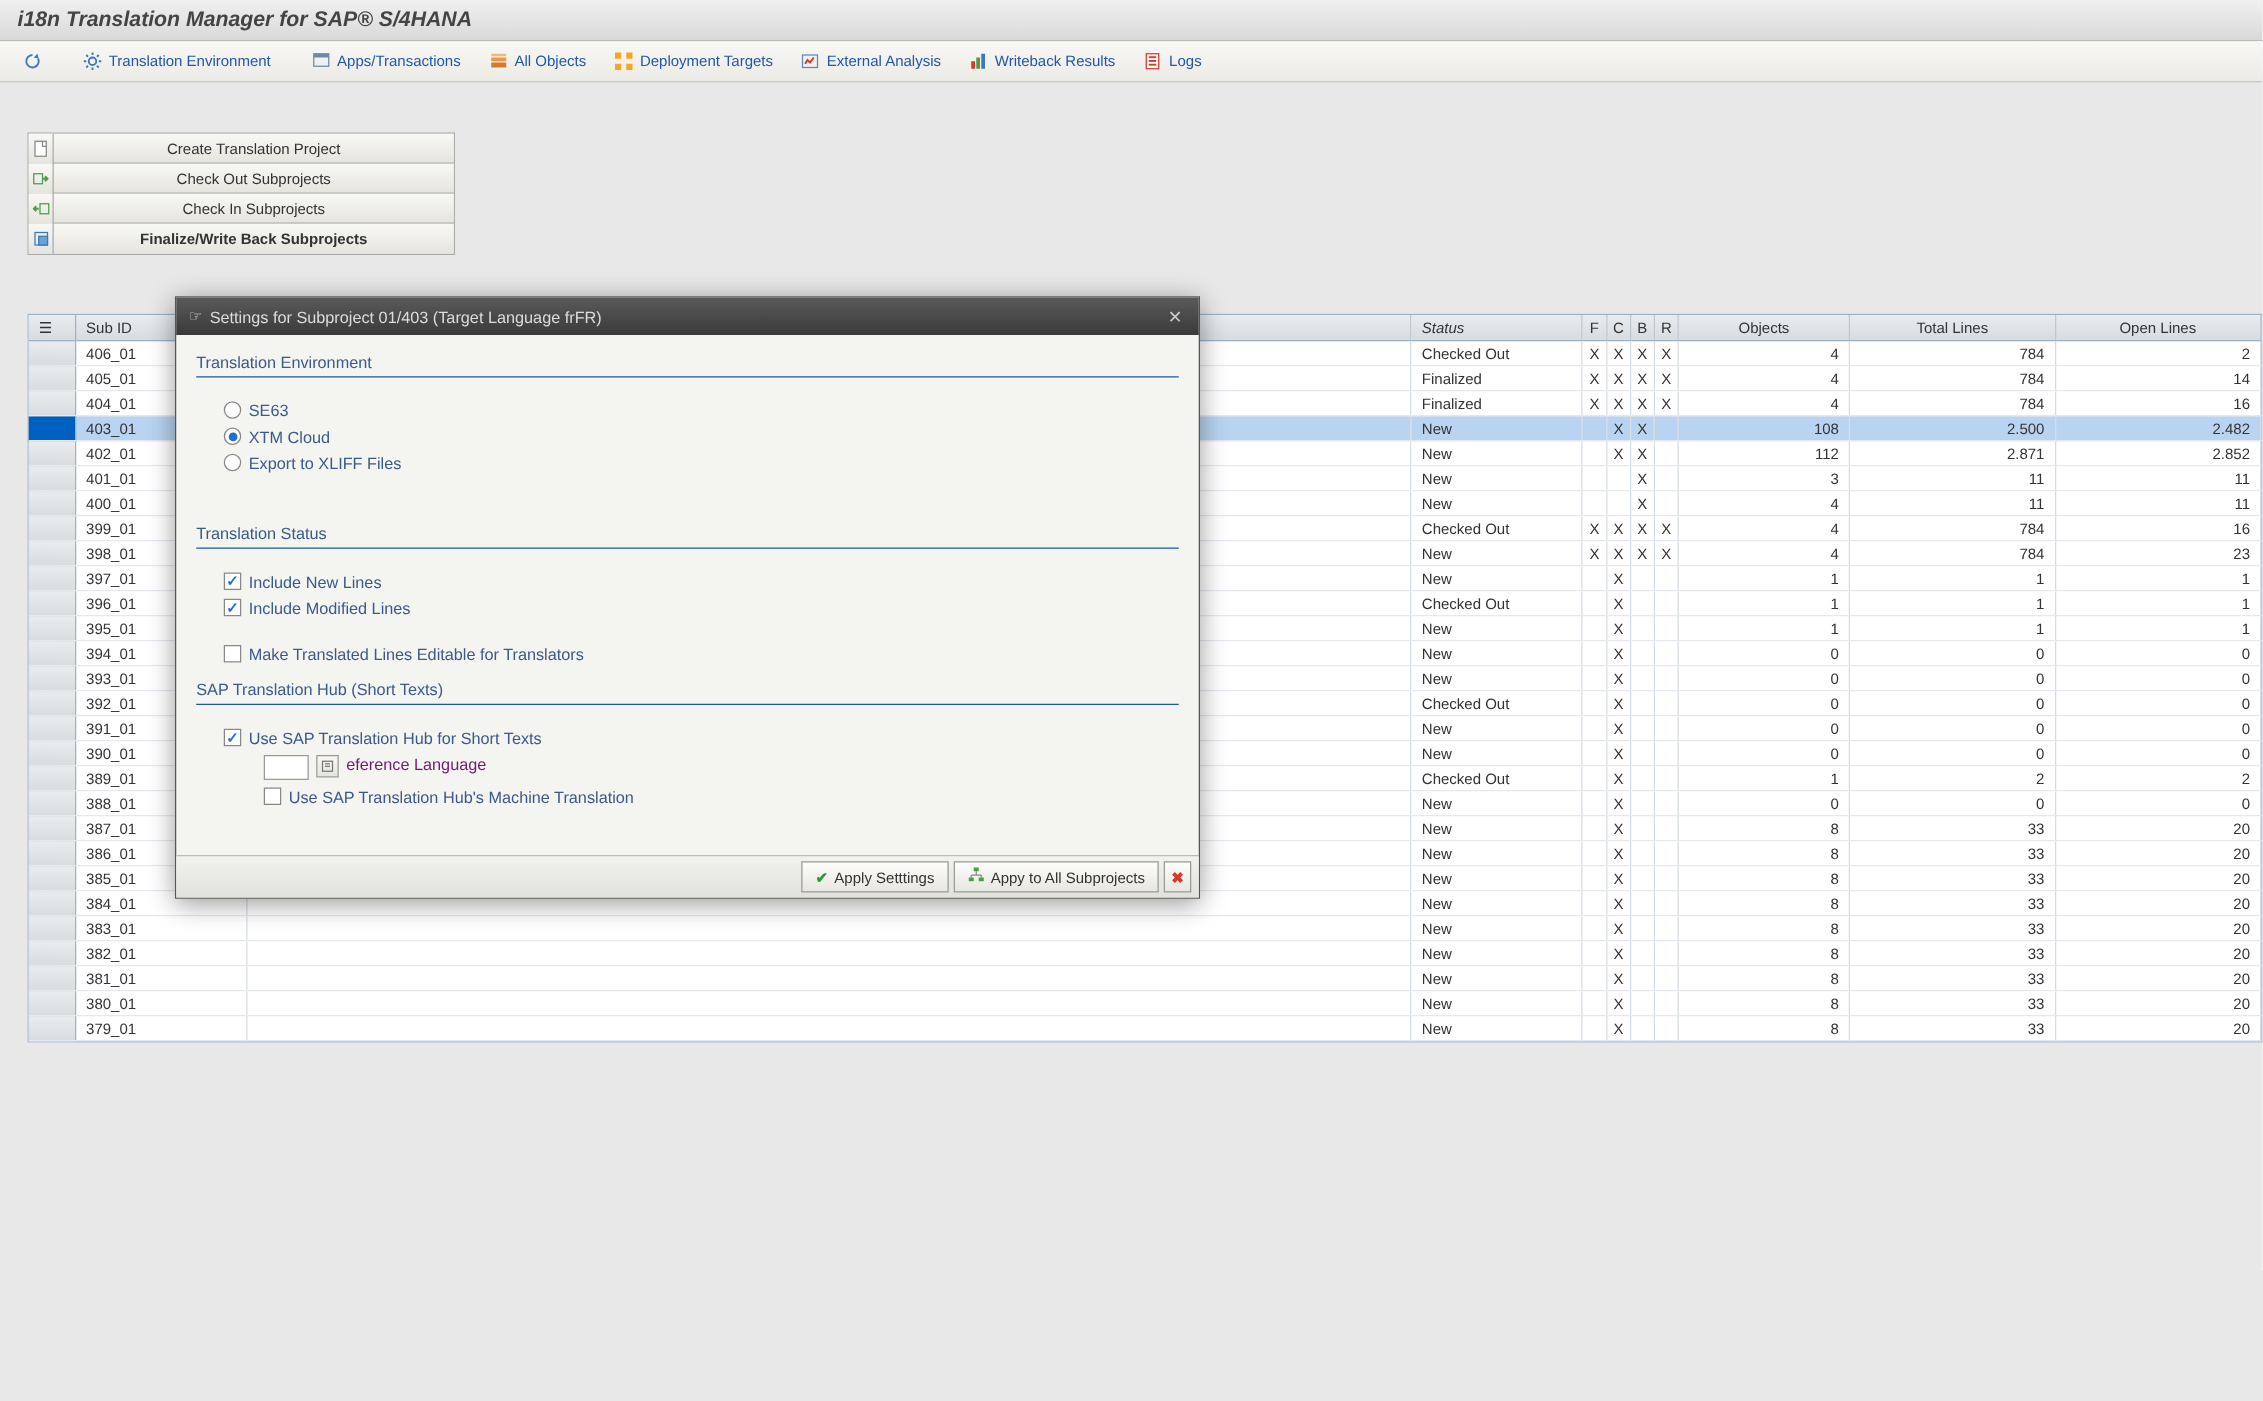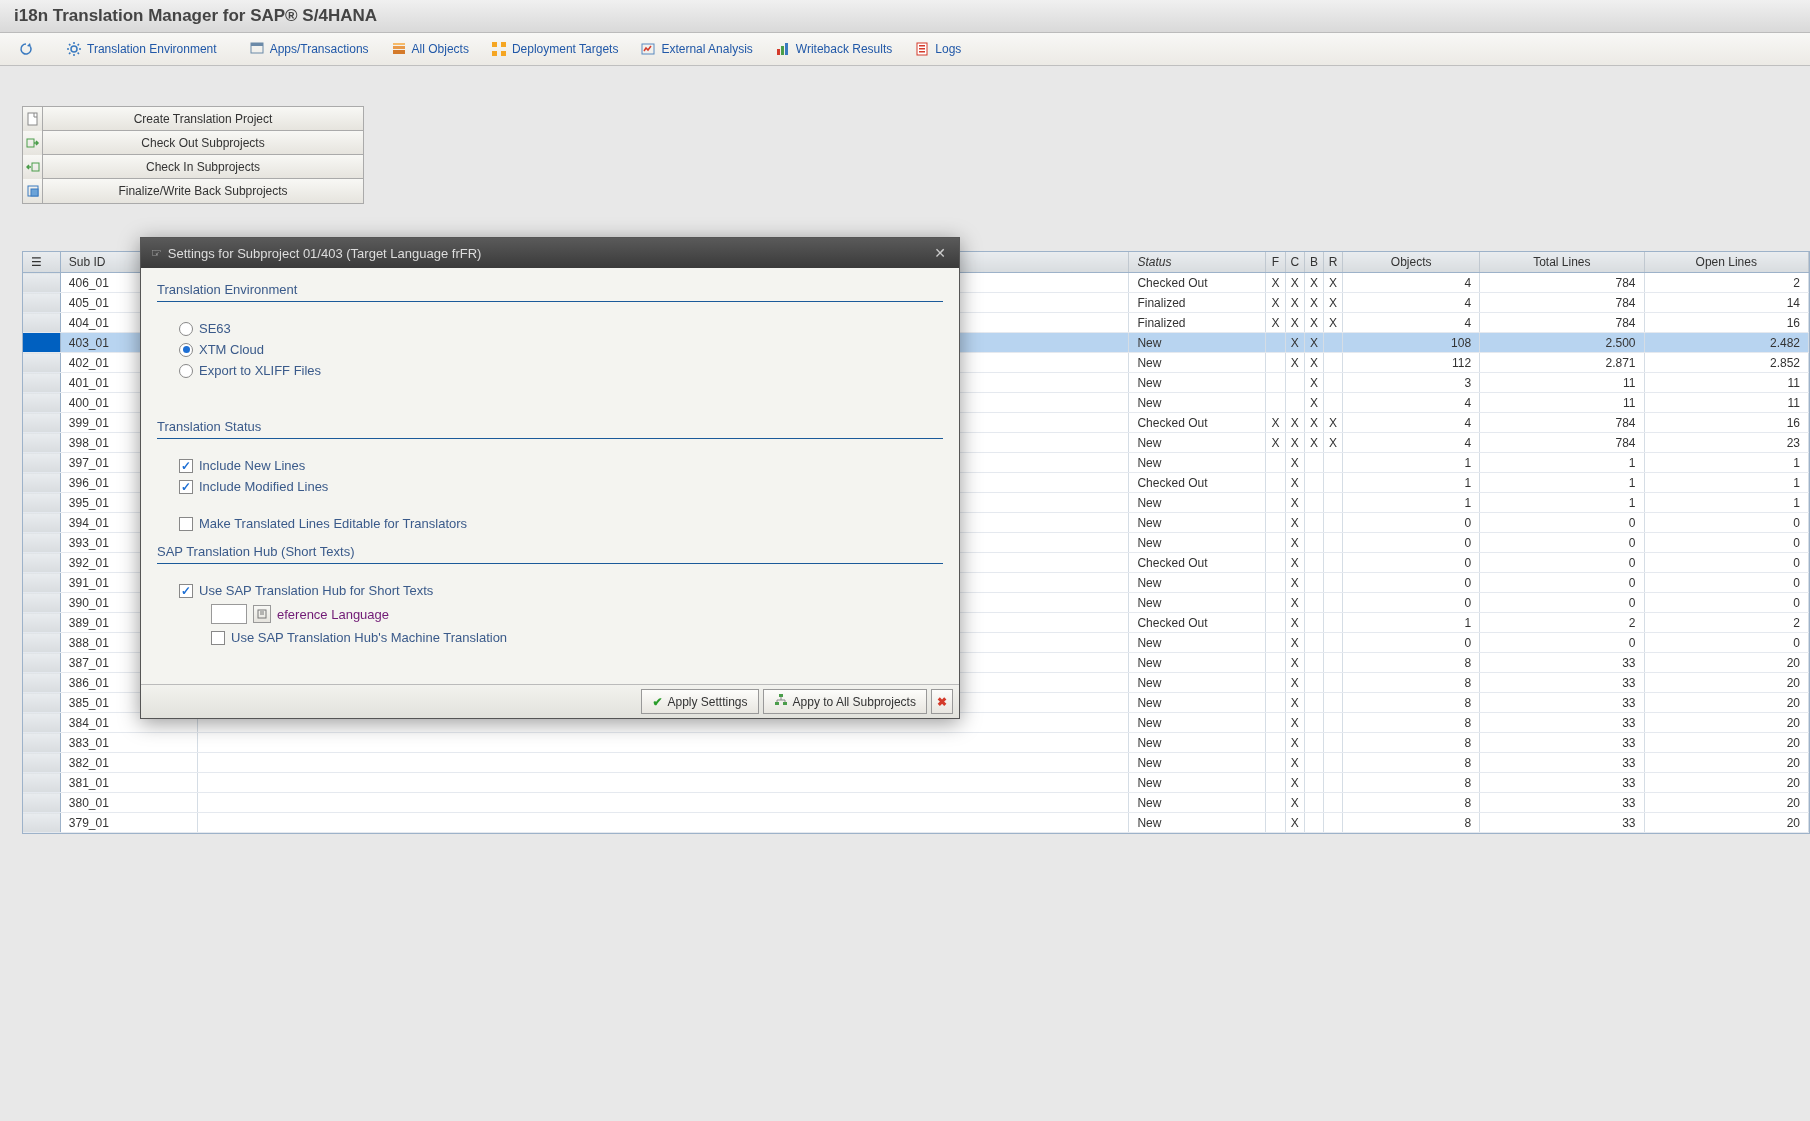--- a/index.html
+++ b/index.html
@@ -13,20 +13,21 @@
   overflow: hidden;
   position: relative;
 }
 .titlebar {
   background: linear-gradient(to bottom, #f0f0f0, #d9d9d9);
   padding: 6px 14px;
   border-bottom: 1px solid #bbb;
 }
 .titlebar h1 {
   font-size: 17px;
+  font-style: italic;
   font-weight: bold;
   color: #444;
 }
 .toolbar {
   background: linear-gradient(to bottom, #f8f8f6, #eceae5);
   padding: 4px 10px;
   border-bottom: 1px solid #bfbfbf;
   display: flex;
   align-items: center;
   gap: 6px;
@@ -53,21 +54,21 @@
 }
 .action-btn {
   display: flex;
   align-items: center;
   width: 340px;
   height: 24px;
   background: linear-gradient(to bottom, #f8f8f5, #e6e4de);
   border-bottom: 1px solid #aaa;
   cursor: pointer;
 }
-.action-btn:last-child { border-bottom: none; }
+.action-btn:last-child { border-bottom: none; font-weight: bold; }
 .action-btn .icon-cell {
   width: 20px; height:24px;
   display:flex; align-items:center; justify-content:center;
   border-right: 1px solid #aaa;
   background: linear-gradient(to bottom, #f8f8f5, #e6e4de);
 }
 .action-btn .label {
   flex: 1;
   text-align: center;
   color: #333;
@@ -141,21 +142,20 @@
   font-size: 13px;
   border-bottom: 1px solid #1a5a9a;
   padding-bottom: 4px;
   margin-bottom: 16px;
   margin-top: 10px;
 }
 .section-header:first-child { margin-top:0; }
 .form-row {
   padding: 3px 0 3px 22px;
   display:flex;
-  align-items:center;
   gap:6px;
 }
 .radio {
   width:14px;height:14px;border:1px solid #888;border-radius:50%;
   display:inline-flex;align-items:center;justify-content:center;
   background:white;
 }
 .radio.checked::after {
   content:'';width:7px;height:7px;border-radius:50%;background:#1d6fd4;
 }

